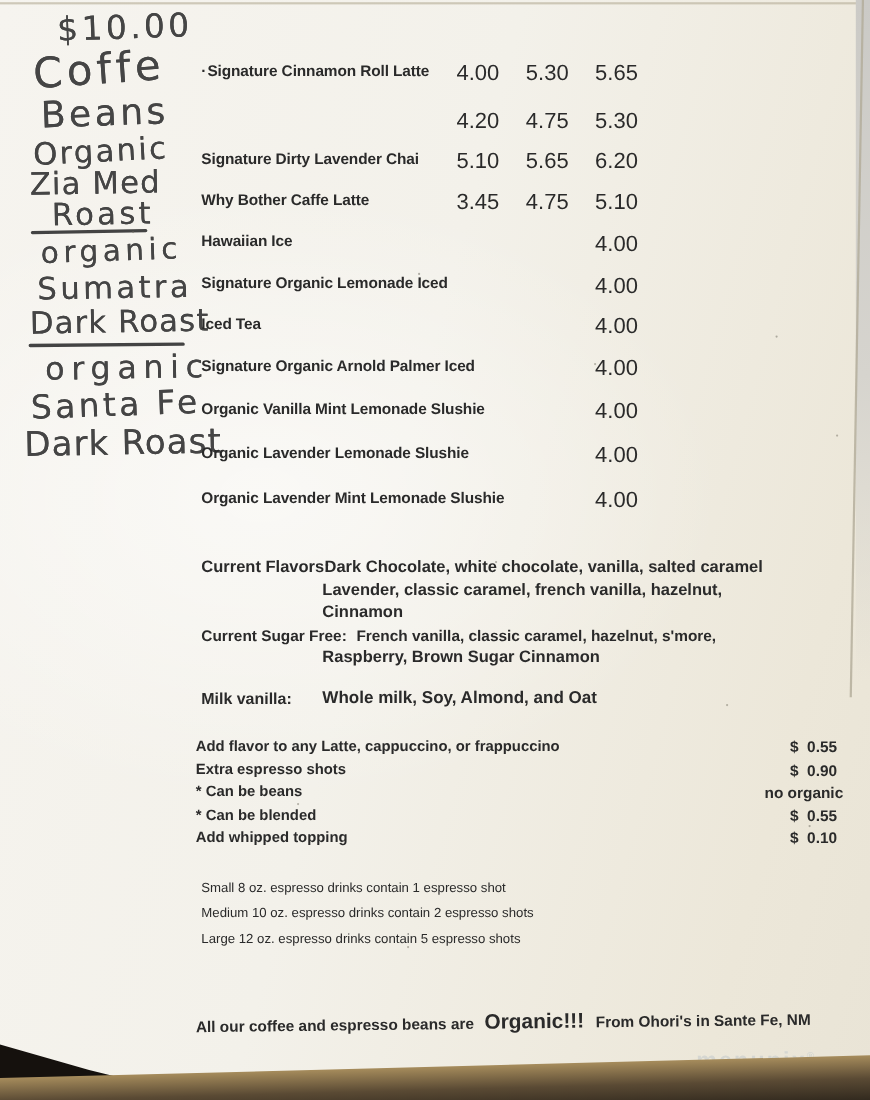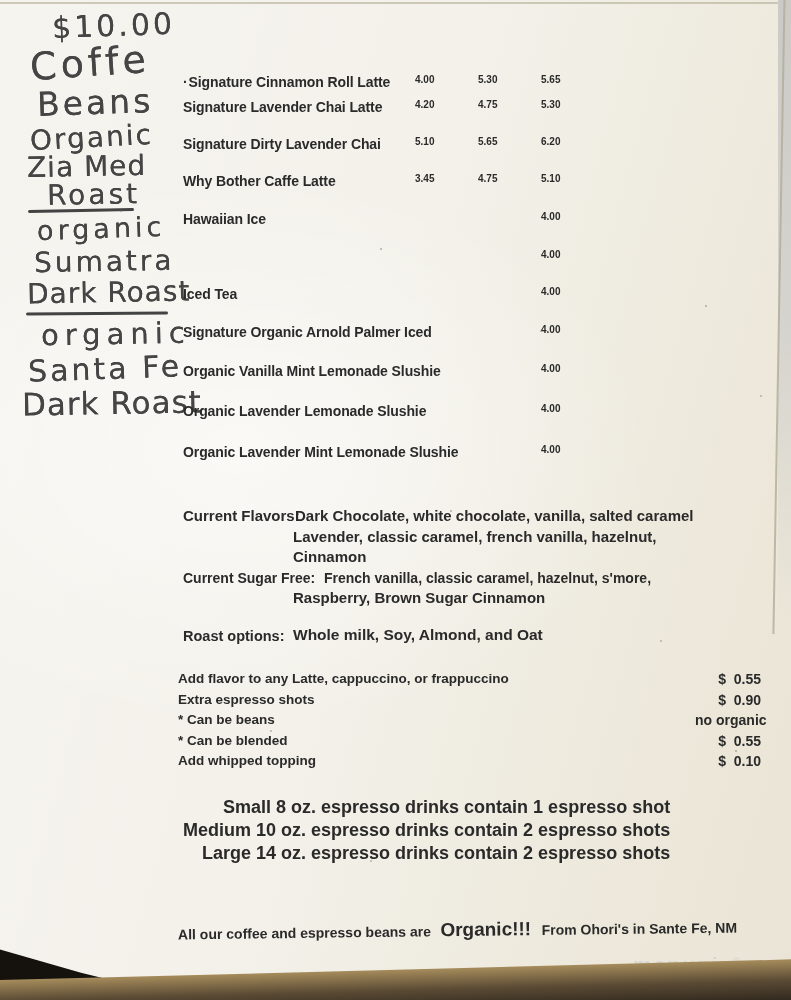--- a/index.html
+++ b/index.html
@@ -44,31 +44,31 @@
   .hw11{left:22px; top:385px; font-size:31px; letter-spacing:1px; transform:rotate(-1deg);}
   .hw-underline{position:absolute; height:3px; background:#434343; border-radius:2px;}
   .u1{left:28px; top:209px; width:106px; transform:rotate(-1deg);}
   .u2{left:26px; top:312px; width:142px; transform:rotate(-.5deg);}
 
   
   .printed{color:#2a2a2a;}
   .mrow{position:absolute; left:183px; right:0; height:19px;}
   .mname{position:absolute; left:0; top:0; font-size:14px; font-weight:bold; letter-spacing:-.1px; white-space:nowrap;}
   .mmark{font-weight:bold; margin-right:1px;}
-  .p{position:absolute; top:0; font-size:10px; font-weight:bold; width:40px; white-space:nowrap;}
+  .p{position:absolute; top:0; font-size:20px; font-weight:normal; width:40px; white-space:nowrap;}
   .c1{left:232px;} .c2{left:295px;} .c3{left:358px;}
 
   .fl-label{position:absolute; font-size:15px; font-weight:bold; white-space:nowrap;}
   .fl-text{position:absolute; font-size:15px; font-weight:bold; white-space:nowrap;}
 
   .arow{position:absolute; left:178px; right:0; height:19px;}
   .alabel{position:absolute; left:0; top:0; font-size:13.5px; font-weight:bold; white-space:nowrap;}
   .aprice{position:absolute; left:517px; top:0; width:66px; font-size:14px; font-weight:bold; text-align:right; white-space:pre;}
 
-  .sizes{position:absolute; left:183px; top:796px; font-size:18px; font-weight:bold; line-height:23px; white-space:nowrap;text-align:right;}
+  .sizes{position:absolute; left:183px; top:796px; font-size:12px; font-weight:normal; line-height:23px; white-space:nowrap;}
 
   .tax{position:absolute; left:183px; top:877px; font-size:14.5px; font-weight:bold; letter-spacing:-.1px;
        border-bottom:2px solid #2e2e2e; padding:0 14px 4px 0; white-space:nowrap;}
   .tax-stars{margin-right:12px;}
 
   .footer{position:absolute; left:178px; top:919px; white-space:nowrap; transform:rotate(-.7deg);}
   .footer .pre{font-size:14px; font-weight:bold;}
   .footer .hl{font-size:19px; font-weight:bold; margin:0 6px 0 5px;}
   .footer .post{font-size:14px; font-weight:bold;}
 
@@ -92,28 +92,27 @@
     <span class="hw hw6">organic</span>
     <span class="hw hw7">Sumatra</span>
     <span class="hw hw8">Dark Roast</span>
     <div class="hw-underline u2"></div>
     <span class="hw hw9">organic</span>
     <span class="hw hw10">Santa Fe</span>
     <span class="hw hw11">Dark Roast</span>
   </div>
 
   <div class="printed">
-    <div class="mrow" style="top:74px">
+    <div class="mrow" style="top:56px">
       <span class="mname"><span class="mmark">·</span><span>Signature Cinnamon Roll Latte</span></span>
       <span class="p c1">4.00</span>
       <span class="p c2">5.30</span>
       <span class="p c3">5.65</span>
     </div>
     <div class="mrow" style="top:99px">
-      <span class="mname">Signature Lavender Chai Latte</span>
       <span class="p c1">4.20</span>
       <span class="p c2">4.75</span>
       <span class="p c3">5.30</span>
     </div>
     <div class="mrow" style="top:136px">
       <span class="mname">Signature Dirty Lavender Chai</span>
       <span class="p c1">5.10</span>
       <span class="p c2">5.65</span>
       <span class="p c3">6.20</span>
     </div>
@@ -121,20 +120,21 @@
       <span class="mname">Why Bother Caffe Latte</span>
       <span class="p c1">3.45</span>
       <span class="p c2">4.75</span>
       <span class="p c3">5.10</span>
     </div>
     <div class="mrow" style="top:211px">
       <span class="mname">Hawaiian Ice</span>
       <span class="p c3">4.00</span>
     </div>
     <div class="mrow" style="top:249px">
+      <span class="mname">Signature Organic Lemonade Iced</span>
       <span class="p c3">4.00</span>
     </div>
     <div class="mrow" style="top:286px">
       <span class="mname">Iced Tea</span>
       <span class="p c3">4.00</span>
     </div>
     <div class="mrow" style="top:324px">
       <span class="mname">Signature Organic Arnold Palmer Iced</span>
       <span class="p c3">4.00</span>
     </div>
@@ -156,21 +156,21 @@
     <span class="fl-label" style="left:183px; top:507px">Current Flavors:</span>
     <span class="fl-text" style="left:295px; top:507px">Dark Chocolate, white chocolate, vanilla, salted caramel</span>
     <span class="fl-text" style="left:293px; top:528px">Lavender, classic caramel, french vanilla, hazelnut,</span>
     <span class="fl-text" style="left:293px; top:548px">Cinnamon</span>
     <span class="fl-label" style="left:183px; top:570px; font-size:14px">Current Sugar Free:</span>
     <span class="fl-text" style="left:324px; top:570px; font-size:14px">French vanilla, classic caramel, hazelnut, s'more,</span>
     <span class="fl-text" style="left:293px; top:589px">Raspberry, Brown Sugar Cinnamon</span>
   </div>
 
   <div class="printed">
-    <span class="fl-label" style="left:183px; top:628px; font-size:14.5px">Roast options:</span>
+    <span class="fl-label" style="left:183px; top:628px; font-size:14.5px">Milk vanilla:</span>
     <span class="fl-text" style="left:293px; top:626px; font-size:15.5px">Whole milk, Soy, Almond, and Oat</span>
   </div>
 
   <div class="printed">
     <div class="arow" style="top:671px">
       <span class="alabel">Add flavor to any Latte, cappuccino, or frappuccino</span>
       <span class="aprice">$&nbsp;&nbsp;0.55</span>
     </div>
     <div class="arow" style="top:692px">
       <span class="alabel">Extra espresso shots</span>
@@ -186,21 +186,21 @@
     </div>
     <div class="arow" style="top:753px">
       <span class="alabel">Add whipped topping</span>
       <span class="aprice">$&nbsp;&nbsp;0.10</span>
     </div>
   </div>
 
   <div class="sizes printed">
     <div>Small 8 oz. espresso drinks contain 1 espresso shot</div>
     <div>Medium 10 oz. espresso drinks contain 2 espresso shots</div>
-    <div>Large 14 oz. espresso drinks contain 2 espresso shots</div>
+    <div>Large 12 oz. espresso drinks contain 5 espresso shots</div>
   </div>
 
 
   <div class="footer printed">
     <span class="pre">All our coffee and espresso beans are</span>
     <span class="hl">Organic!!!</span>
     <span class="post">From Ohori's in Sante Fe, NM</span>
   </div>
 
   <div class="watermark">

